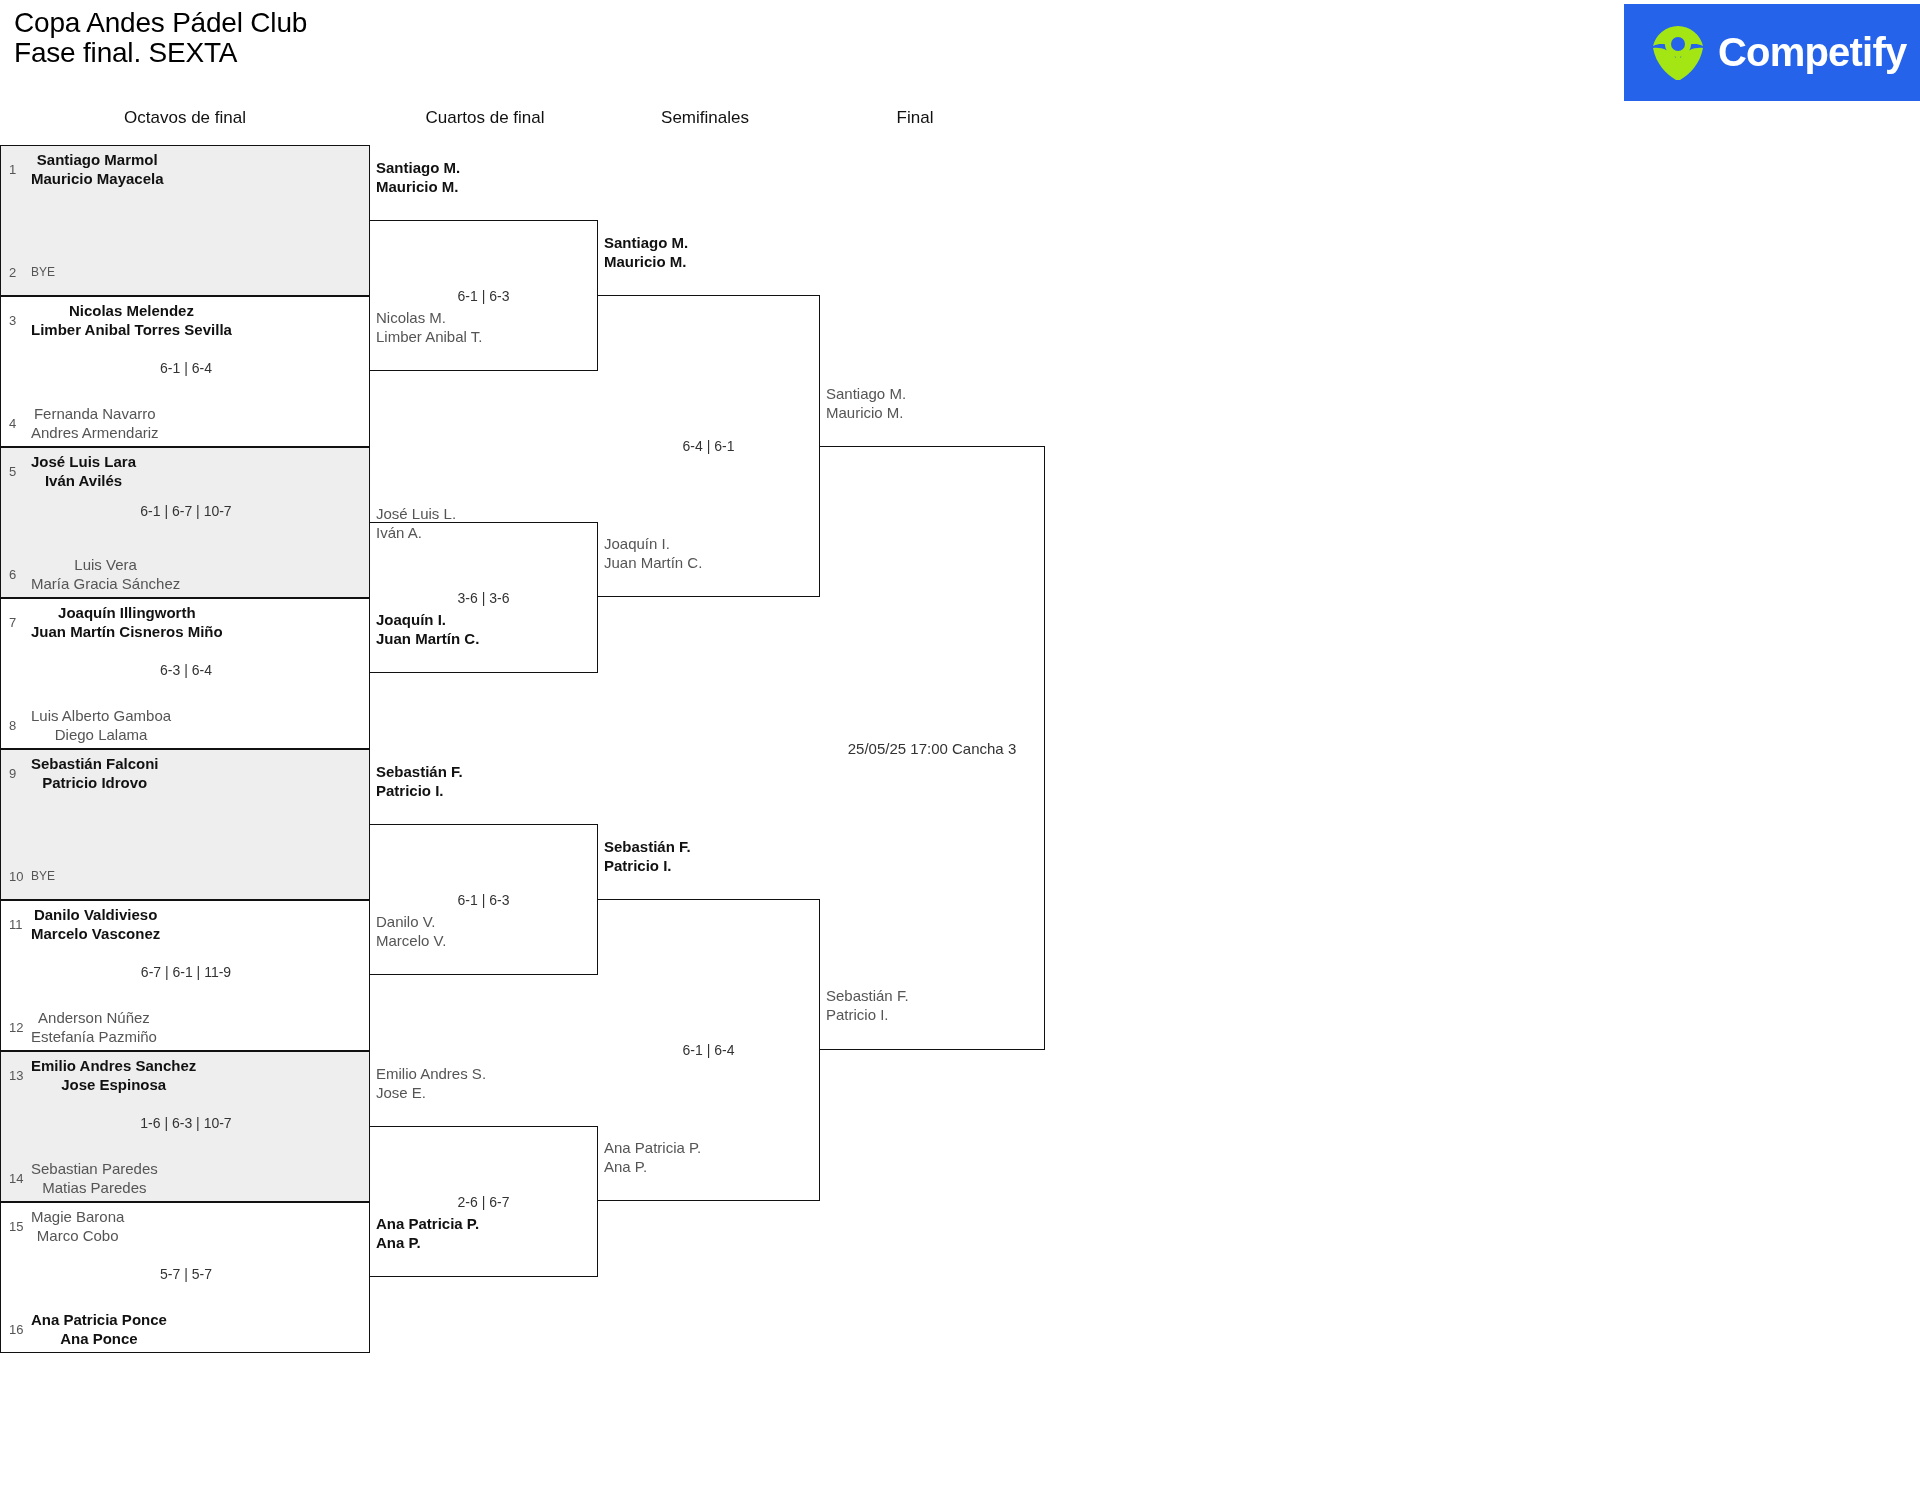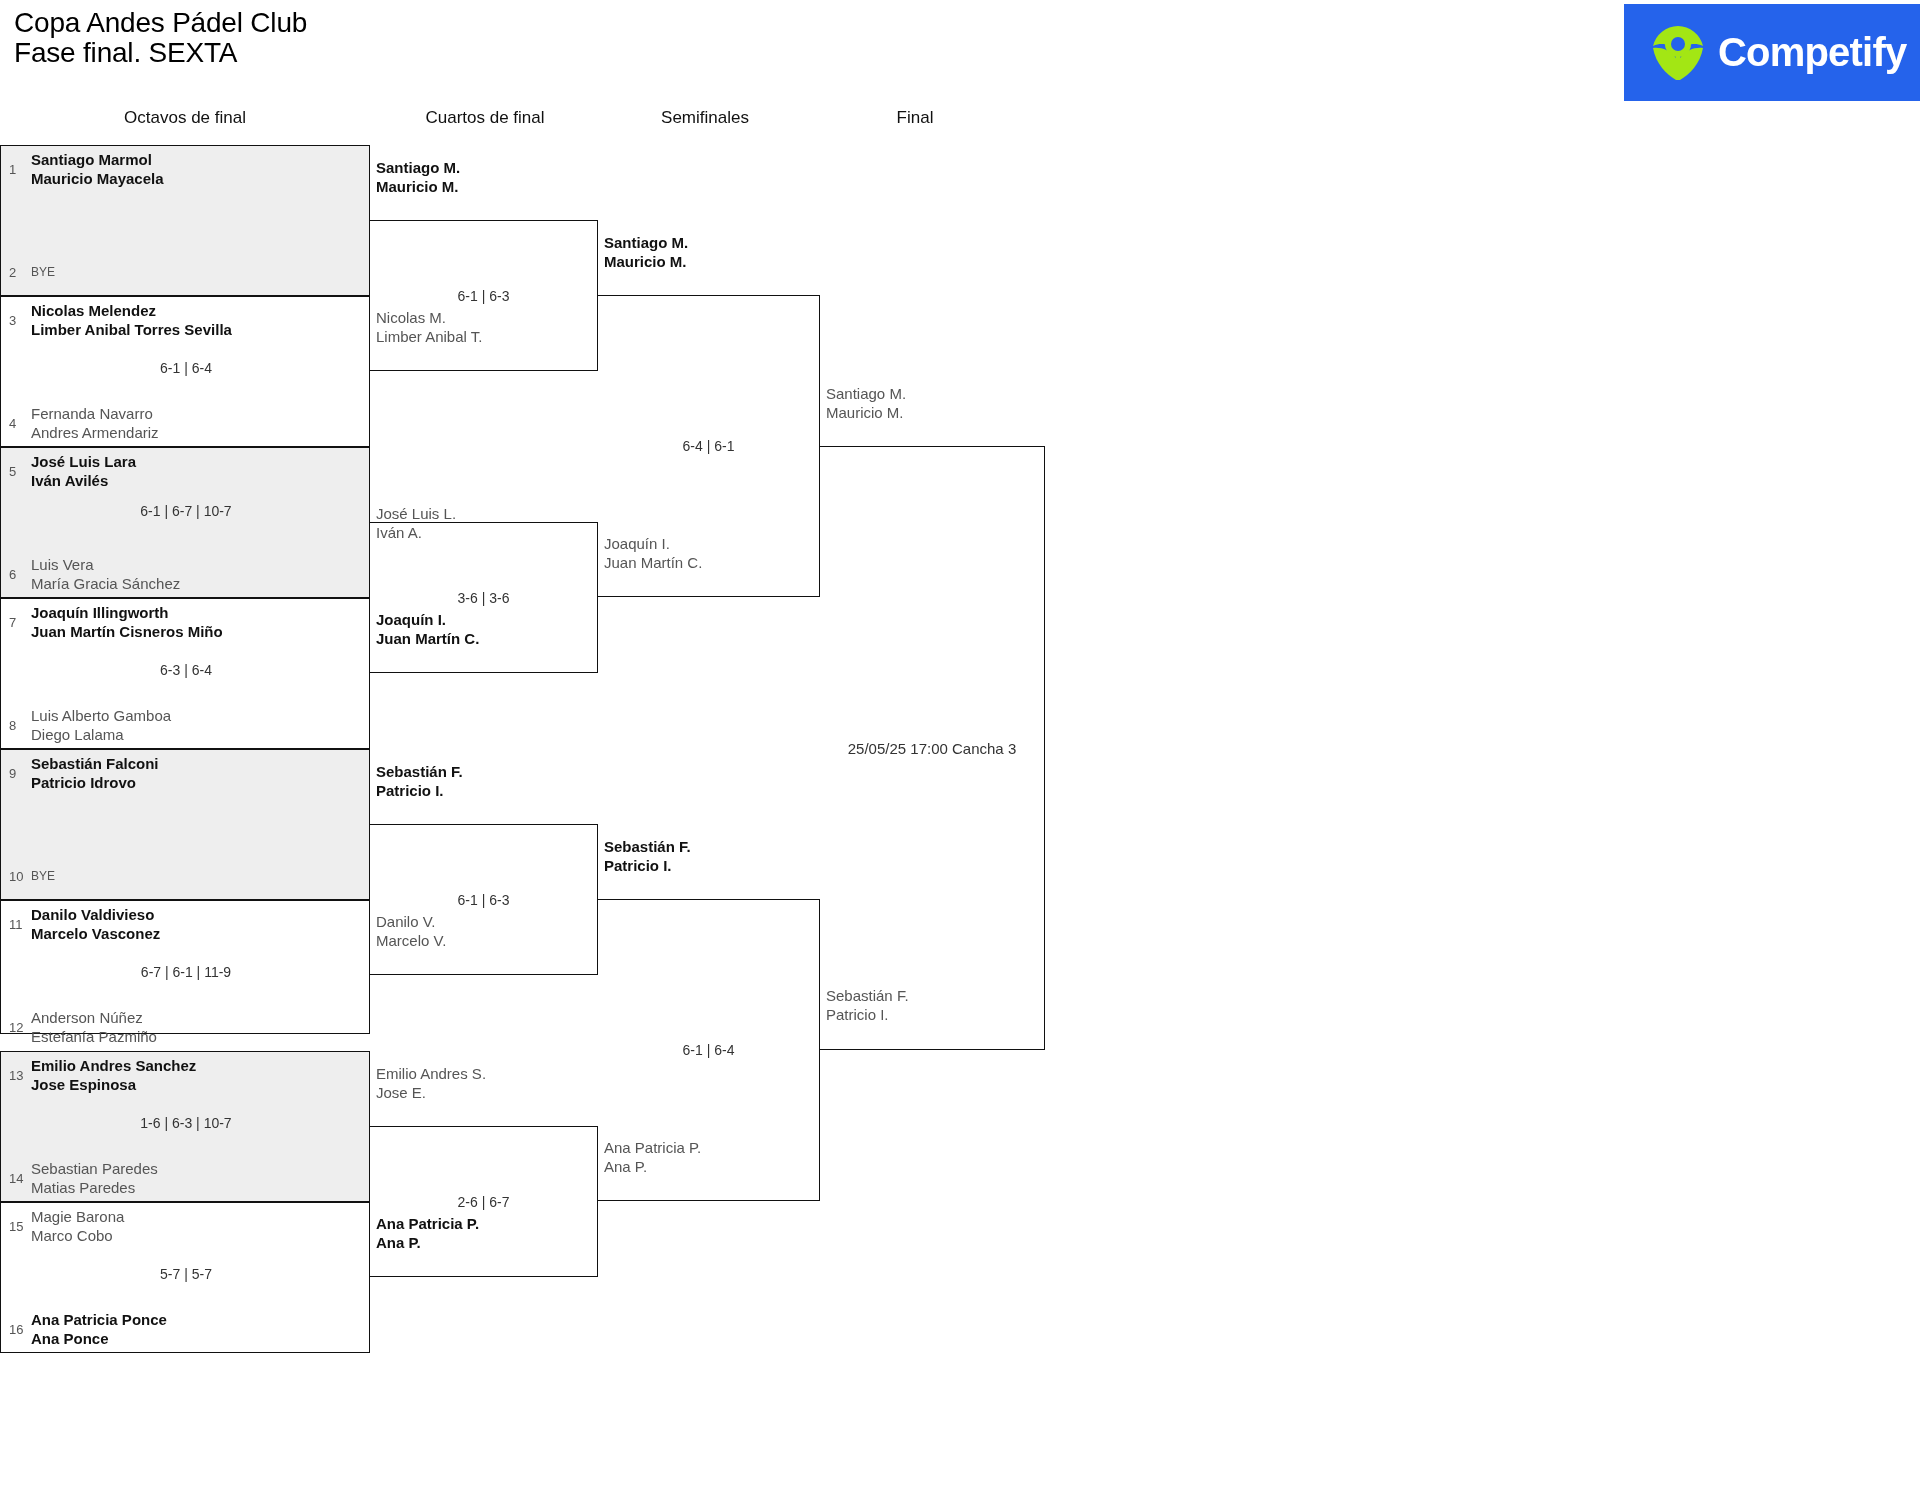--- a/index.html
+++ b/index.html
@@ -44,21 +44,21 @@
     border: 1px solid #111;
     background: #ffffff;
   }
   .r1-match.shaded { background: #eeeeee; }
 
   .r1-slot { position: absolute; left: 0; width: 370px; height: 46px; }
   .r1-slot .seed {
     position: absolute; left: 8px; top: 50%; transform: translateY(-50%);
     font-size: 13px; color: #555; width: 22px; text-align: left;
   }
-  .r1-slot .team { position: absolute; left: 30px; top: 50%; transform: translateY(-50%); }
+  .r1-slot .team { position: absolute; left: 30px; top: 50%; transform: translateY(-50%); text-align: center; }
   .r1-slot .team .ln { font-size: 15px; line-height: 19px; white-space: nowrap; }
   .r1-slot.bye .team .ln { font-size: 12px; color: #555; }
 
   .winner .ln { font-weight: 700; color: #111; }
   .loser  .ln { font-weight: 400; color: #555; }
 
   .r1-score {
     position: absolute; left: 0; width: 370px;
     text-align: center; font-size: 14px; color: #333;
   }
@@ -200,21 +200,21 @@
     </div>
     <div class="r1-score" style="top:63px;"></div>
     <div class="r1-slot bye" style="top:103px;">
       <span class="seed">10</span>
       <span class="team loser">
         <span class="ln">BYE</span>
       </span>
     </div>
   </div>
 
-  <div class="r1-match" style="top:900px; height:134px;">
+  <div class="r1-match" style="top:900px; height:151px;">
     <div class="r1-slot winner" style="top:0px;">
       <span class="seed">11</span>
       <span class="team">
         <span class="ln">Danilo Valdivieso</span><br>
         <span class="ln">Marcelo Vasconez</span>
       </span>
     </div>
     <div class="r1-score" style="top:63px;">6-7 | 6-1 | 11-9</div>
     <div class="r1-slot loser" style="top:103px;">
       <span class="seed">12</span>

